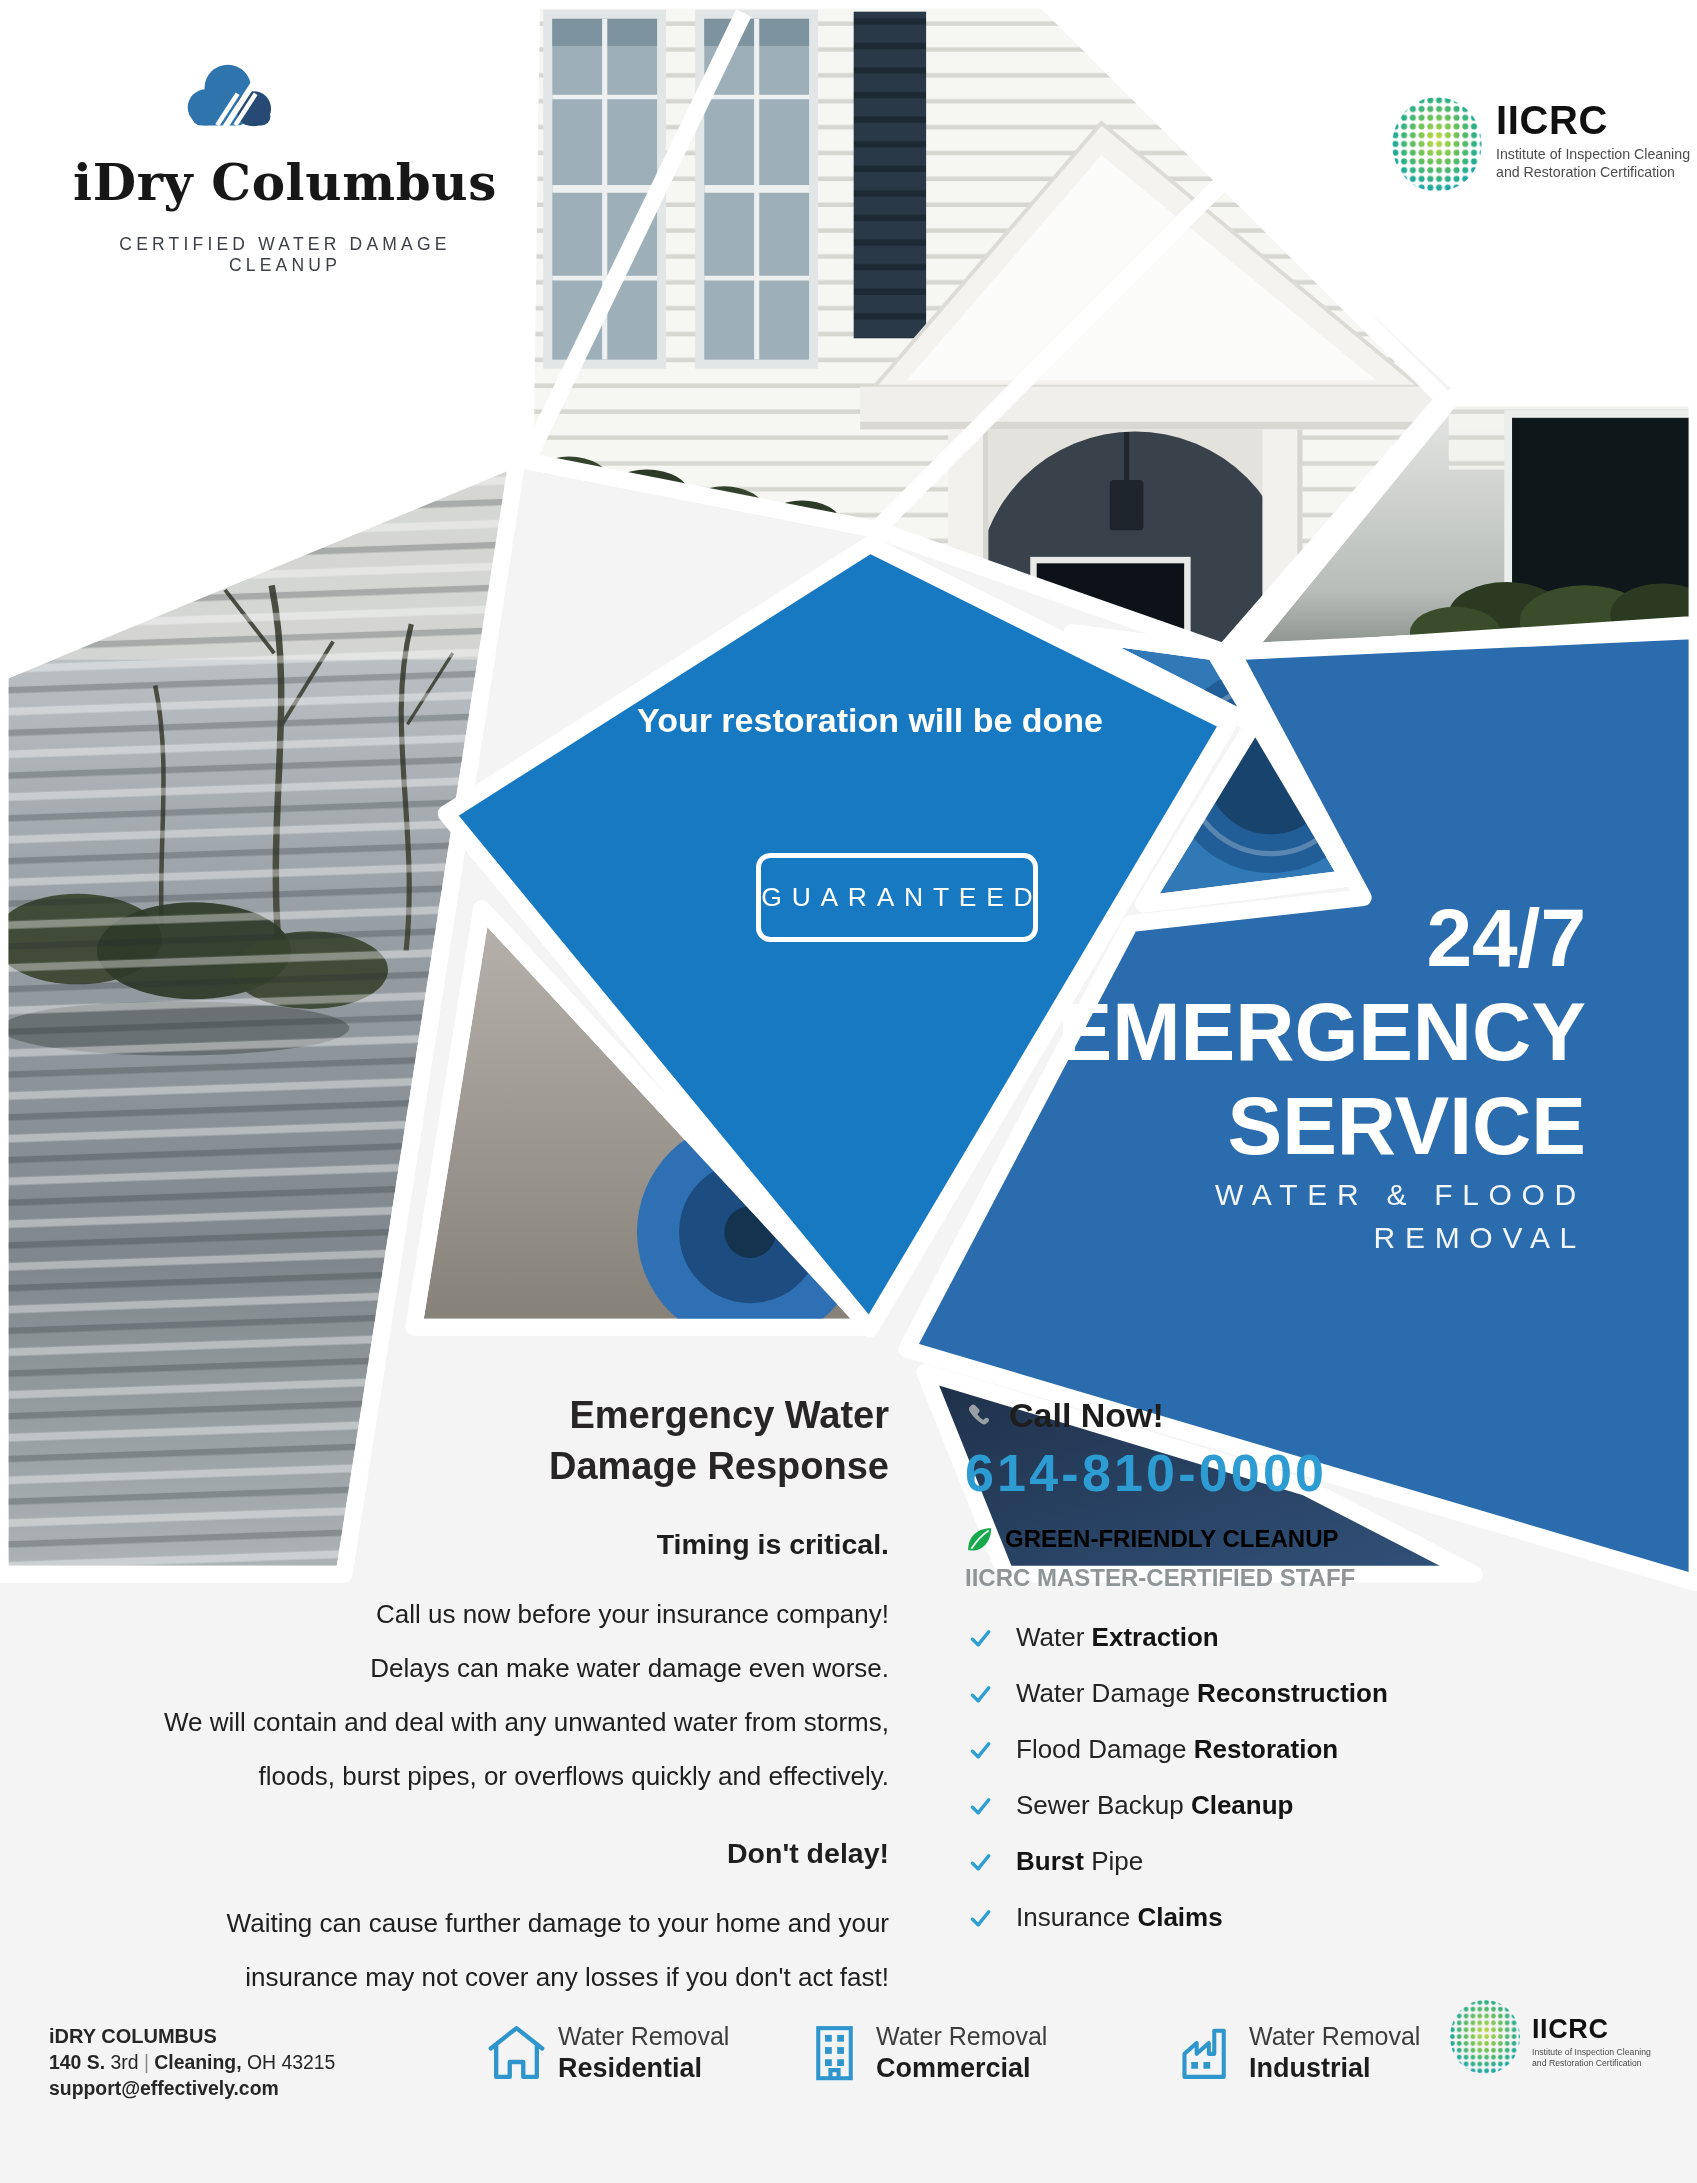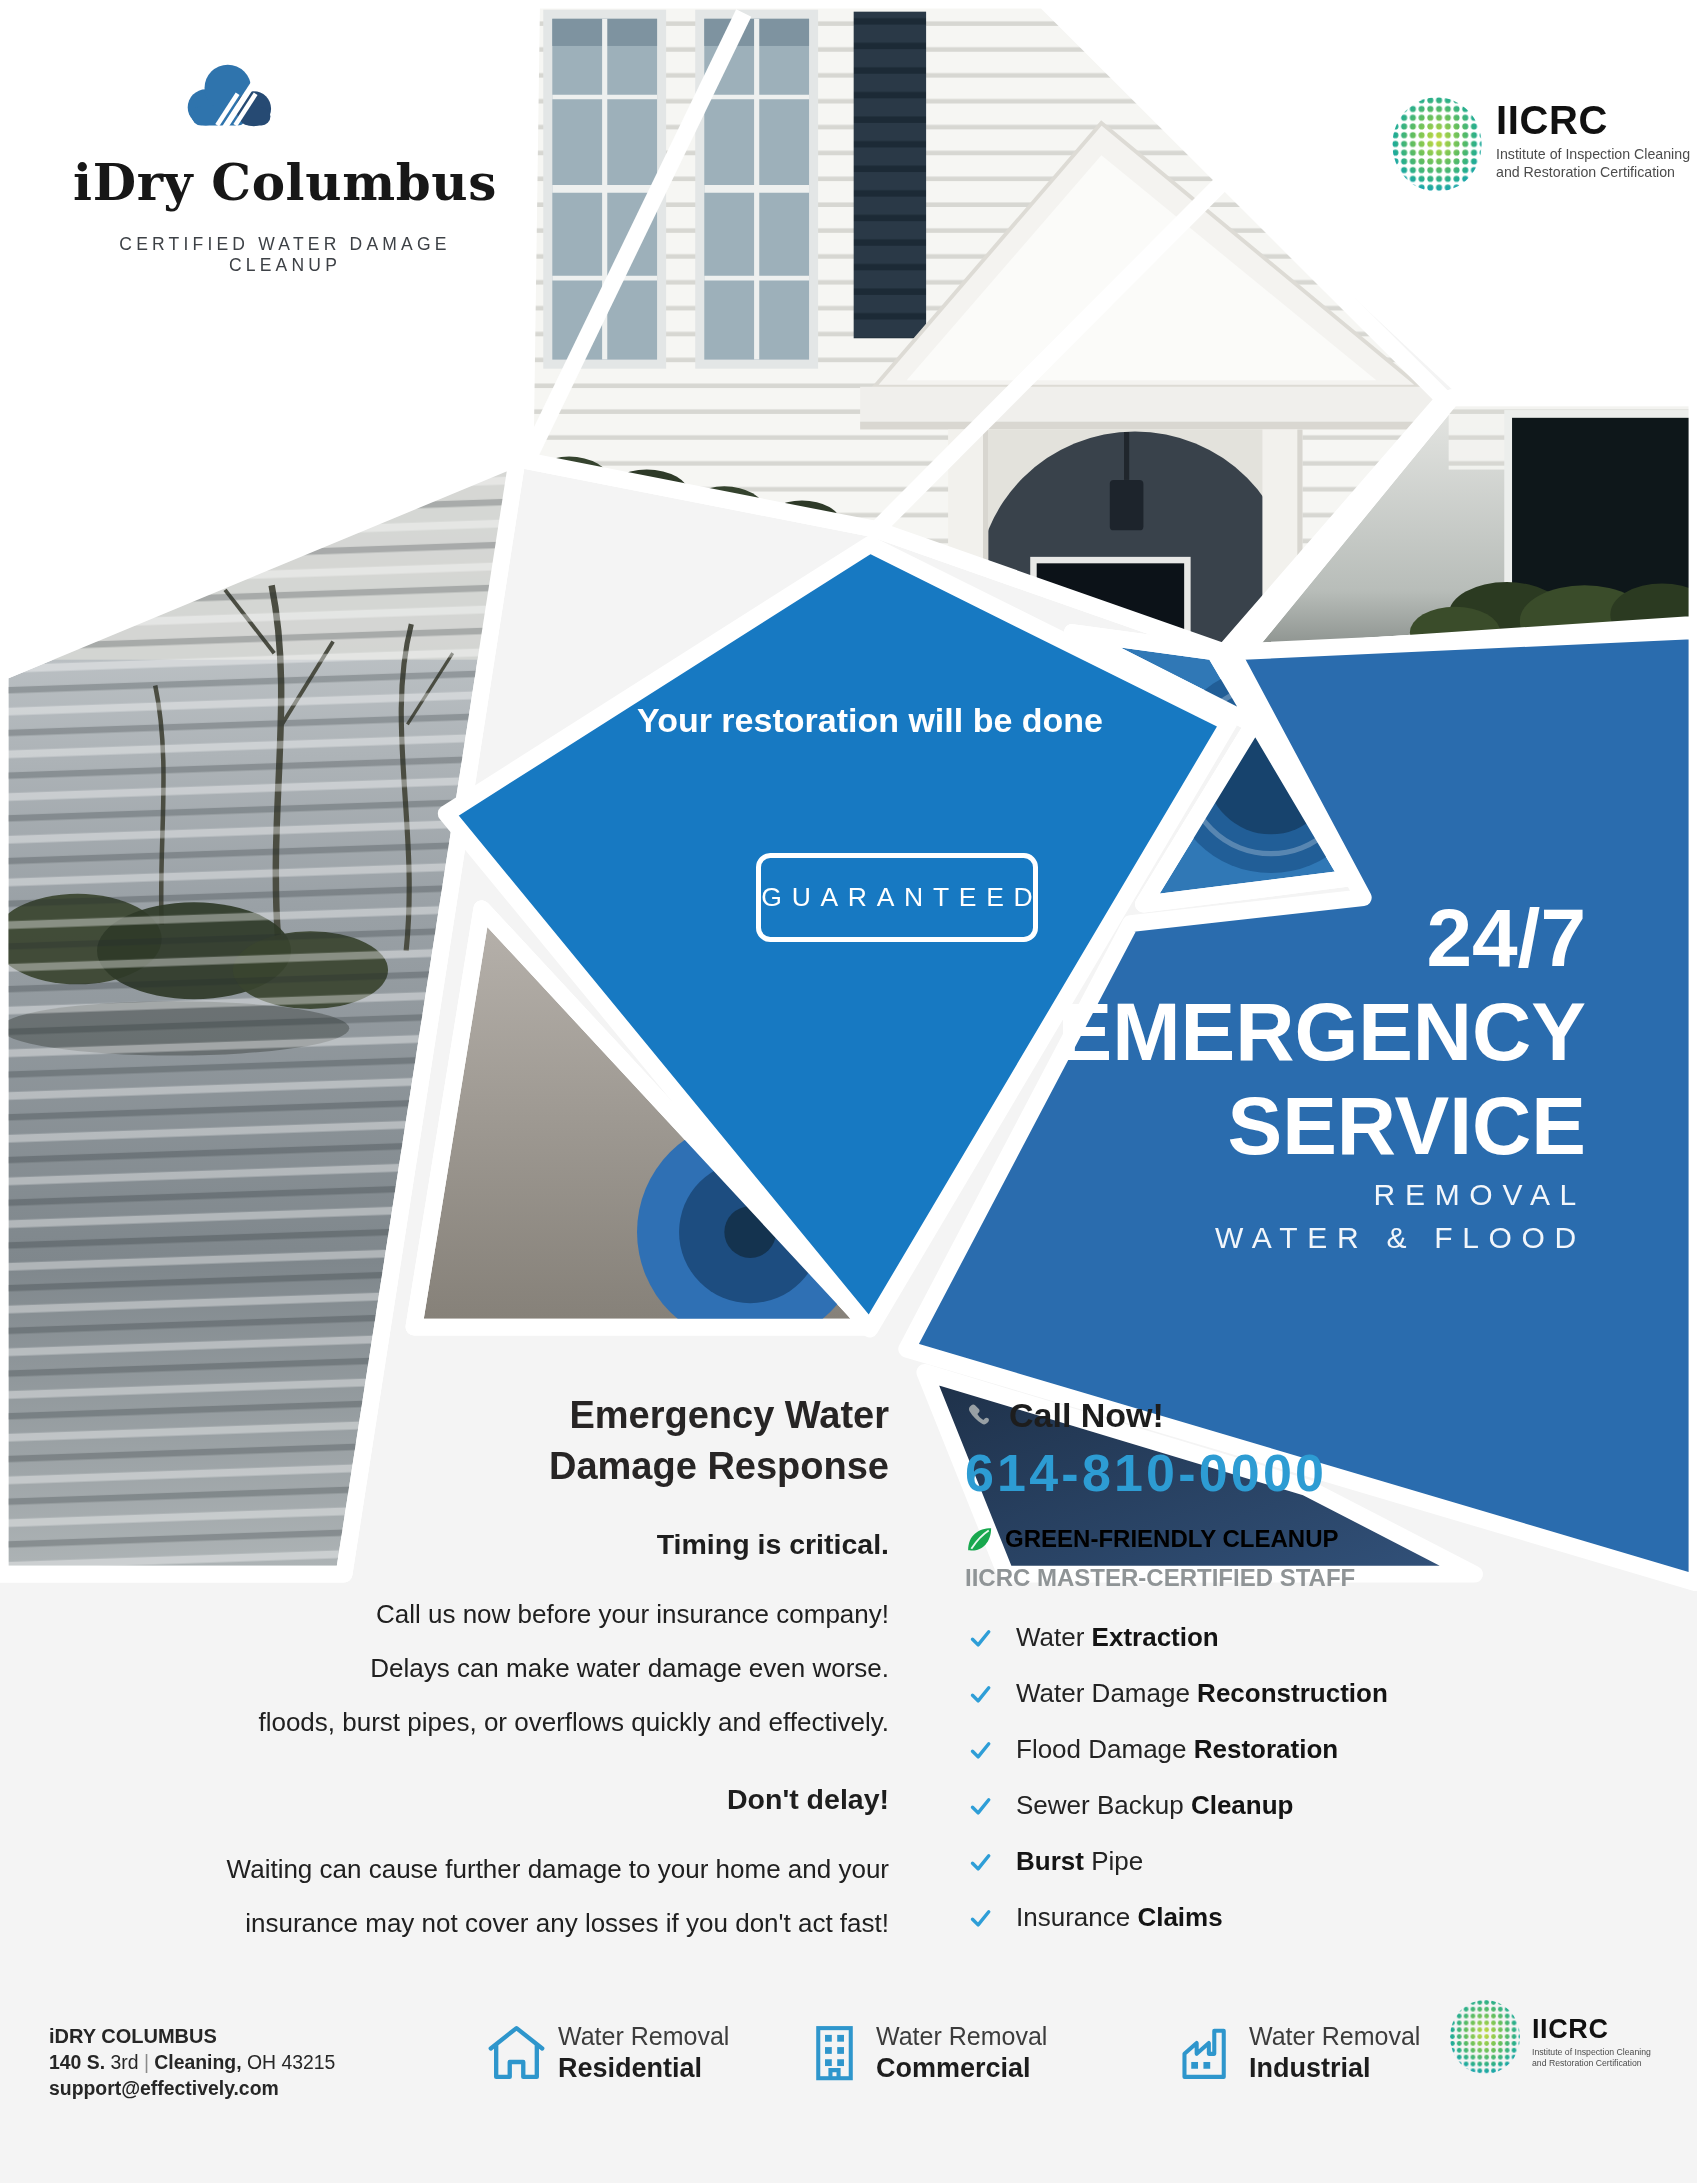--- a/index.html
+++ b/index.html
@@ -271,31 +271,32 @@
     <div>Your restoration will be done</div>
   </div>
   <div class="abs badge">
     <span>GUARANTEED</span>
   </div>
 
   <div class="abs e247">
     <div class="big">24/7</div>
     <div class="big">EMERGENCY</div>
     <div class="big">SERVICE</div>
+    <div class="sub">WATER &amp; FLOOD</div>
     <div class="sub">REMOVAL</div>
-    <div class="sub">WATER &amp; FLOOD</div>
   </div>
 
   <div class="abs response">
     <div class="resp-h">Emergency Water</div>
     <div class="resp-h">Damage Response</div>
     <div class="resp-sub">Timing is critical.</div>
     <div class="resp-p">
       <div>Call us now before your insurance company!</div>
       <div>Delays can make water damage even worse.</div>
+      <div>We will contain and deal with any unwanted water from storms,</div>
       <div>floods, burst pipes, or overflows quickly and effectively.</div>
     </div>
     <div class="resp-em">Don't delay!</div>
     <div class="resp-p">
       <div>Waiting can cause further damage to your home and your</div>
       <div>insurance may not cover any losses if you don't act fast!</div>
     </div>
   </div>
 
   <div class="abs contact">

